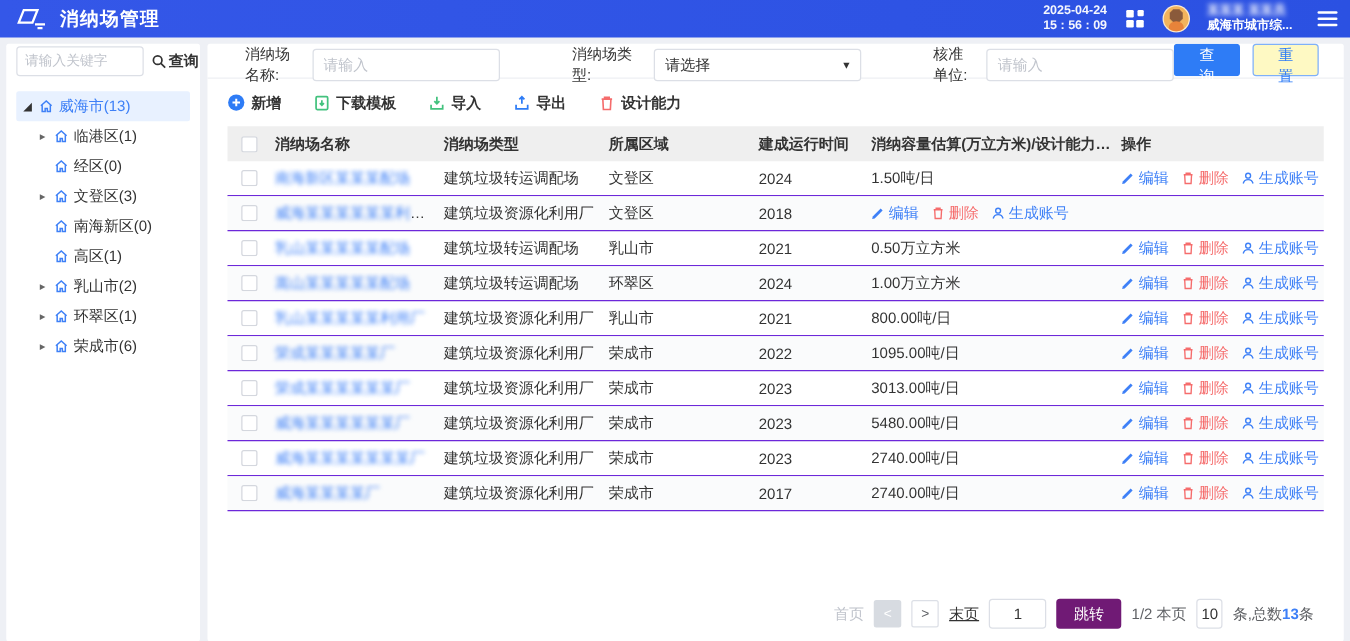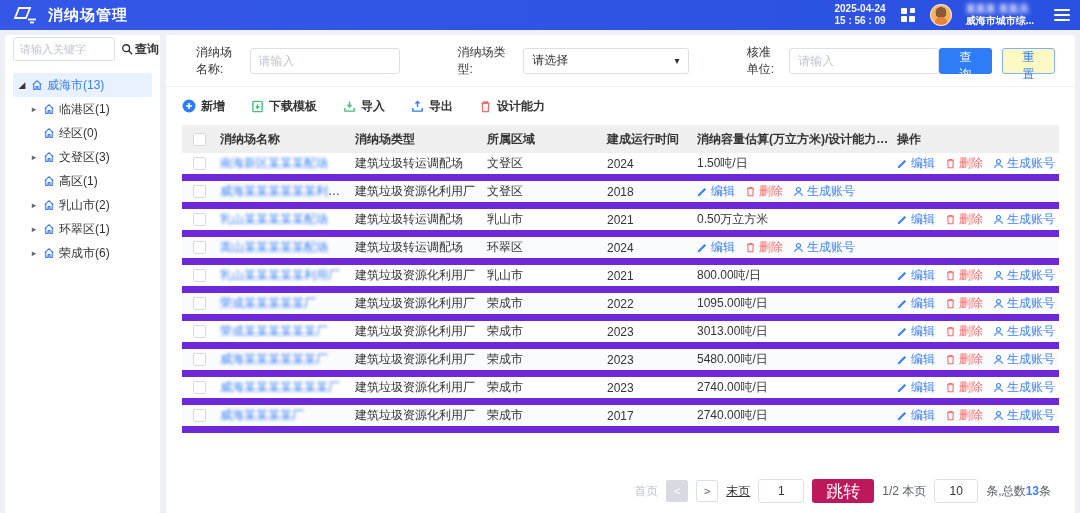--- a/index.html
+++ b/index.html
@@ -34,42 +34,42 @@
   .side-query { display:flex; align-items:center; gap:2px; font-size:12px; font-weight:bold; color:#333; cursor:pointer; white-space:nowrap; }
   .tree { margin-top:12px; font-size:12px; }
   .tree-item { display:flex; align-items:center; gap:4px; height:24px; padding:0 4px; color:#333; cursor:pointer; border-radius:2px; white-space:nowrap; }
   .tree-item.level1 { padding-left:16px; }
   .tree-item.selected { background:#e8f1ff; color:#3e80f7; }
   .caret { width:10px; font-size:9px; color:#666; text-align:center; flex:none; }
   .tree-item.selected .caret { color:#333; }
   .home-ic { color:#3e80f7; display:flex; flex:none; }
 
   
-  .filter-row { display:flex; align-items:center; height:52px; padding:0 20px 0 30px; border-bottom:1px solid #eef0f3; }
+  .filter-row { display:flex; align-items:flex-start; height:28px; padding:0 20px 0 30px; border-bottom:1px solid #eef0f3; }
   .fgroup { display:flex; align-items:center; gap:8px; font-size:12px; color:#333; }
   .fgroup + .fgroup { margin-left:58px; }
   .fgroup input, .fgroup .select { height:26px; border:1px solid #dcdfe6; border-radius:3px; font-size:12px; color:#333; background:#fff; }
   .fgroup input { width:150px; padding:0 8px; }
   .fgroup input::placeholder { color:#c0c4cc; }
   .select { width:180px; display:flex; align-items:center; justify-content:space-between; padding:0 8px; cursor:pointer; }
   .select .chev { color:#333; font-size:10px; }
   .filter-btns { margin-left:auto; display:flex; gap:10px; }
   .btn { height:26px; padding:0 16px; font-size:12px; border-radius:3px; cursor:pointer; border:1px solid transparent; }
   .btn-primary { background:#2e7cf6; color:#fff; }
   .btn-plain { background:#fef9c3; color:#2e7cf6; border-color:#7fb0f9; }
 
   
   .toolbar { display:flex; align-items:center; gap:26px; height:38px; padding:0 16px; font-size:12px; color:#333; }
   .tbtn { display:flex; align-items:center; gap:5px; cursor:pointer; font-weight:bold; }
   .tbtn svg { display:block; }
 
   
   .table { margin:0 16px; font-size:12px; }
   .thead { display:flex; align-items:center; height:28px; background:#efefef; color:#333; font-weight:bold; }
-  .trow { display:flex; align-items:center; height:28px; border-bottom:7px solid #6d28d9; color:#333; }
+  .trow { display:flex; align-items:center; height:28px; border-bottom:1px solid #6d28d9; color:#333; }
   .trow:nth-child(even) { background:#fafbfc; }
   .cell { padding:0 4px; overflow:hidden; white-space:nowrap; text-overflow:ellipsis; }
   .c-chk { width:34px; display:flex; justify-content:center; flex:none; }
   .c-name { width:135px; flex:none; }
   .c-type { width:132px; flex:none; }
   .c-region { width:120px; flex:none; }
   .c-time { width:90px; flex:none; }
   .c-cap { width:200px; flex:none; }
   .c-ops { flex:1; display:flex; align-items:center; gap:10px; justify-content:flex-start; }
   .checkbox { width:13px; height:13px; border:1px solid #d4d7de; border-radius:2px; background:#fff; cursor:pointer; display:inline-block; }
@@ -80,22 +80,22 @@
   .op svg { display:block; }
 
   
   .pagination { margin-top:auto; display:flex; align-items:center; justify-content:flex-end; gap:8px; padding:10px 24px 2px 0; font-size:12px; color:#606266; }
   .pg-first { color:#c0c4cc; }
   .pg-btn { width:22px; height:22px; display:flex; align-items:center; justify-content:center; border-radius:2px; font-size:11px; cursor:pointer; }
   .pg-prev { background:#d7dbe1; color:#fff; }
   .pg-next { background:#fff; border:1px solid #dcdfe6; color:#606266; }
   .pg-last { color:#333; text-decoration:underline; cursor:pointer; }
   .pg-input { width:46px; height:24px; border:1px solid #dcdfe6; border-radius:3px; text-align:center; font-size:12px; color:#333; }
-  .pg-size { width:44px; }
-  .pg-jump { height:24px; padding:0 14px; background:#be185d; color:#fff; border:none; border-radius:3px; font-size:17px; cursor:pointer; }
+  .pg-size { width:21px; }
+  .pg-jump { height:24px; padding:0 14px; background:#701a75; color:#fff; border:none; border-radius:3px; font-size:12px; cursor:pointer; }
   .pg-total b { color:#3e80f7; font-weight:bold; }
 </style>
 </head>
 <body>
 
 <div class="app">
 
   <div class="header">
     <span class="logo">
       <svg width="28" height="18" viewBox="0 0 28 18" fill="none" stroke="#fff" stroke-width="1.8">
@@ -173,20 +173,29 @@
     <span class="tree-label">经区(0)</span>
   </div>
           <div class="tree-item level1">
     <span class="caret">▸</span>
     <span class="home-ic">
       <svg width="12" height="12" viewBox="0 0 14 14" fill="none" stroke="currentColor" stroke-width="1.4">
                 <path d="M2 6.5 7 2l5 4.5M3.2 6v6h2.8V9h2v3h2.8V6"></path>
               </svg>
     </span>
     <span class="tree-label">文登区(3)</span>
+  </div>
+          <div class="tree-item level1">
+    <span class="caret"></span>
+    <span class="home-ic">
+      <svg width="12" height="12" viewBox="0 0 14 14" fill="none" stroke="currentColor" stroke-width="1.4">
+                <path d="M2 6.5 7 2l5 4.5M3.2 6v6h2.8V9h2v3h2.8V6"></path>
+              </svg>
+    </span>
+    <span class="tree-label">南海新区(0)</span>
   </div>
           <div class="tree-item level1">
     <span class="caret"></span>
     <span class="home-ic">
       <svg width="12" height="12" viewBox="0 0 14 14" fill="none" stroke="currentColor" stroke-width="1.4">
                 <path d="M2 6.5 7 2l5 4.5M3.2 6v6h2.8V9h2v3h2.8V6"></path>
               </svg>
     </span>
     <span class="tree-label">高区(1)</span>
   </div>
@@ -387,20 +396,21 @@
     </div>
   </div>
             <div class="trow">
     <div class="cell c-chk">
                 <span class="checkbox"></span>
               </div>
     <div class="cell c-name"><a class="name-link">嵩山某某某某某配场</a></div>
     <div class="cell c-type">建筑垃圾转运调配场</div>
     <div class="cell c-region">环翠区</div>
     <div class="cell c-time">2024</div>
+    <div class="cell c-cap">1.00万立方米</div>
     <div class="cell c-ops">
       <a class="op op-edit">
         <svg width="11" height="11" viewBox="0 0 14 14" fill="currentColor">
                     <path d="M1.5 10.5 9.6 2.4l2 2L3.5 12.5l-2.6.6z"></path>
                   </svg>
         <span class="op-label">编辑</span>
       </a>
       <a class="op op-del">
         <svg width="11" height="11" viewBox="0 0 14 14" fill="none" stroke="currentColor" stroke-width="1.4">
                     <path d="M2.5 3.5h9M5 3.5V2h4v1.5M3.5 3.5 4 12.5h6l.5-9"></path>

